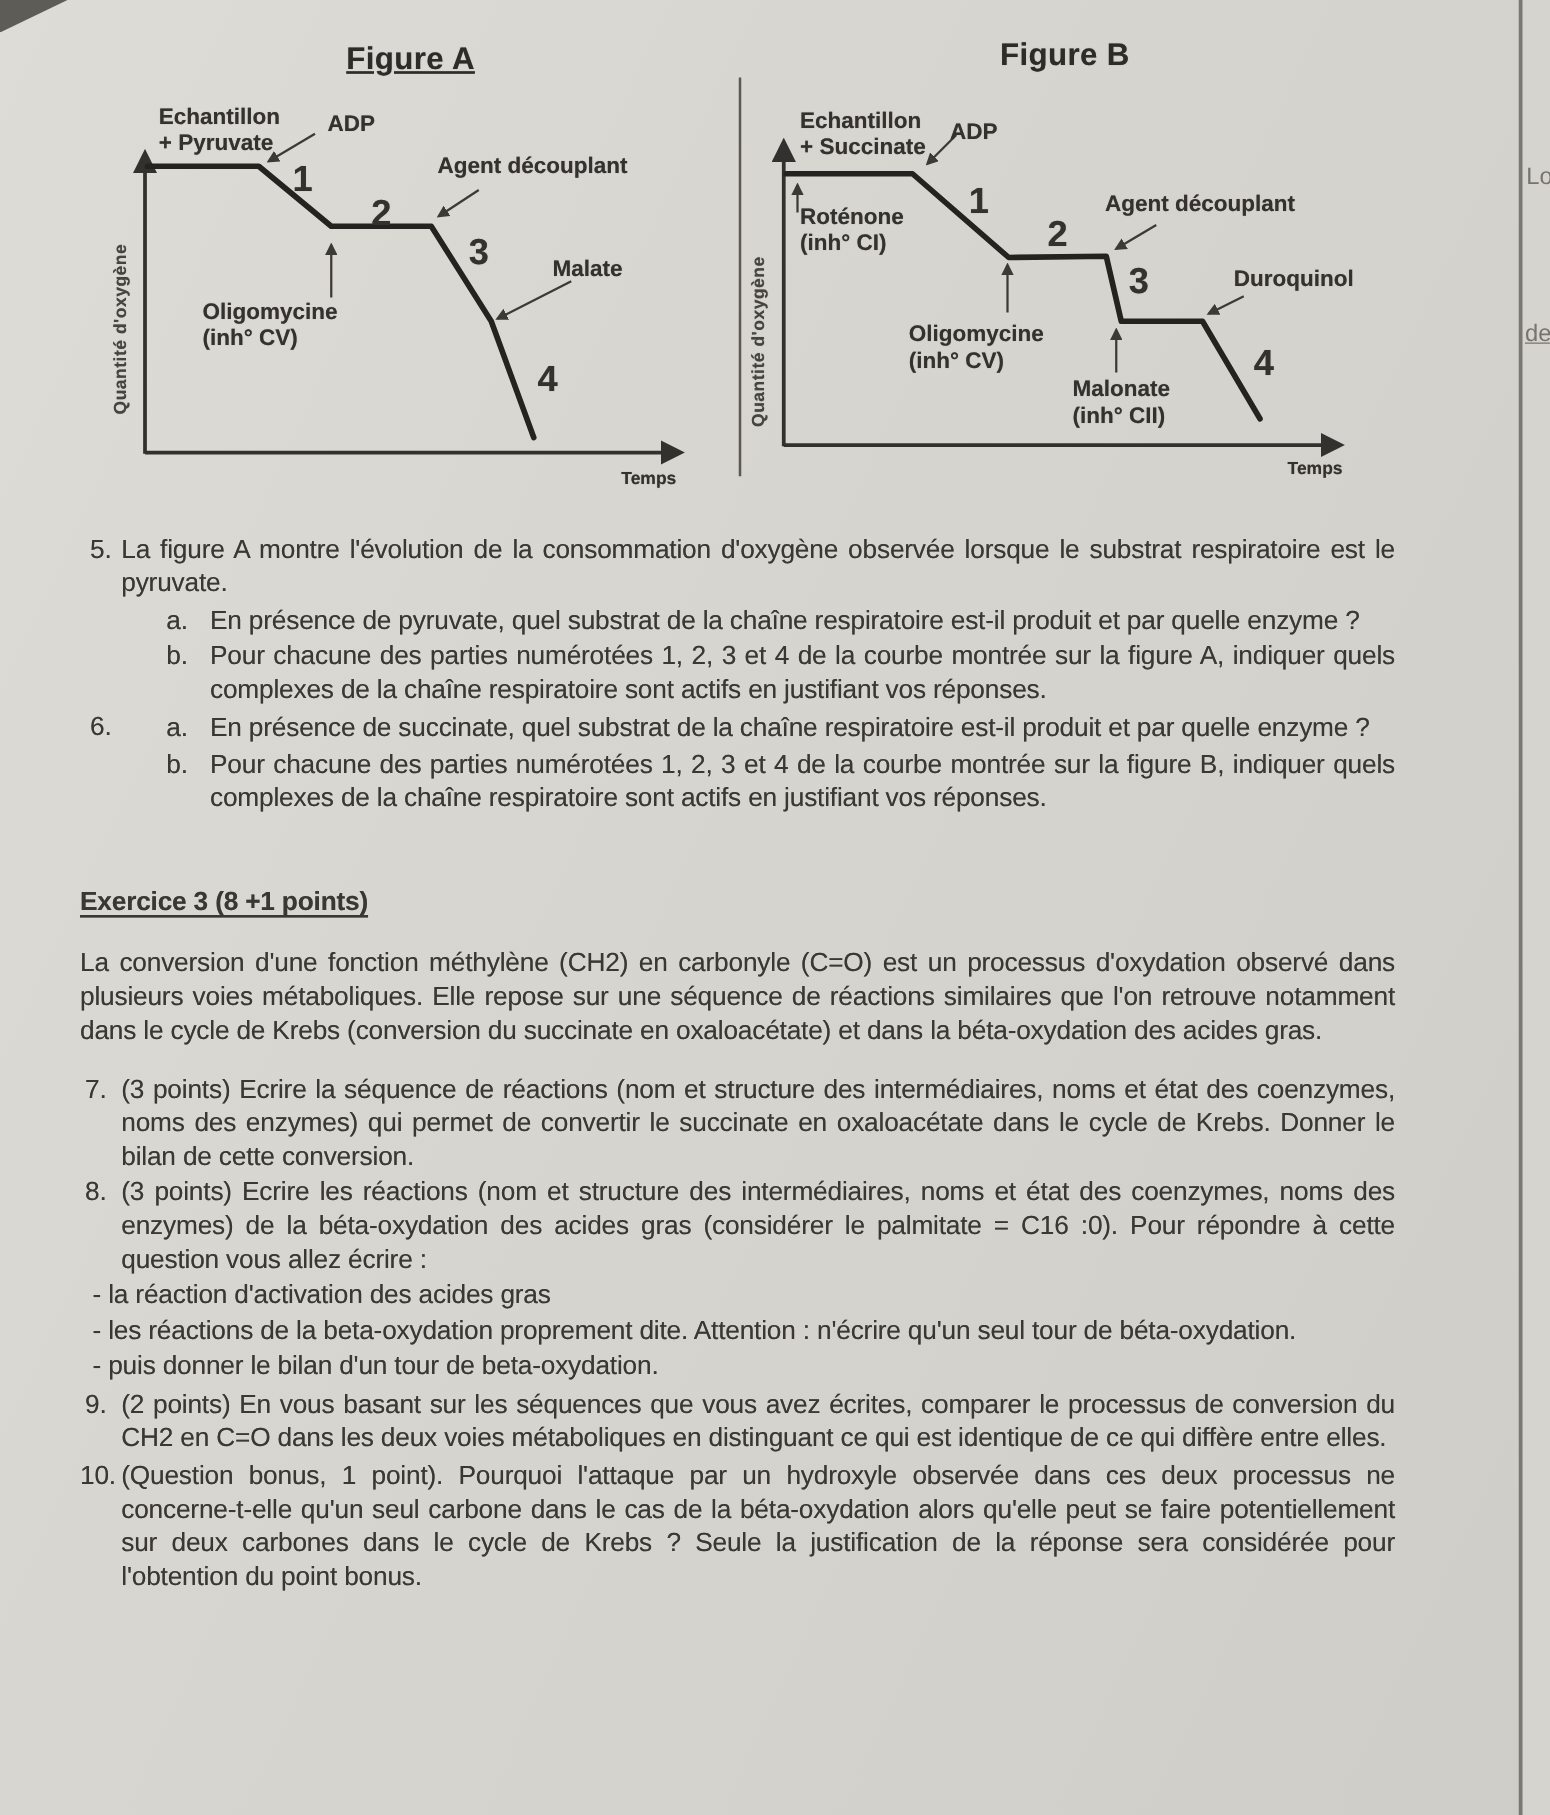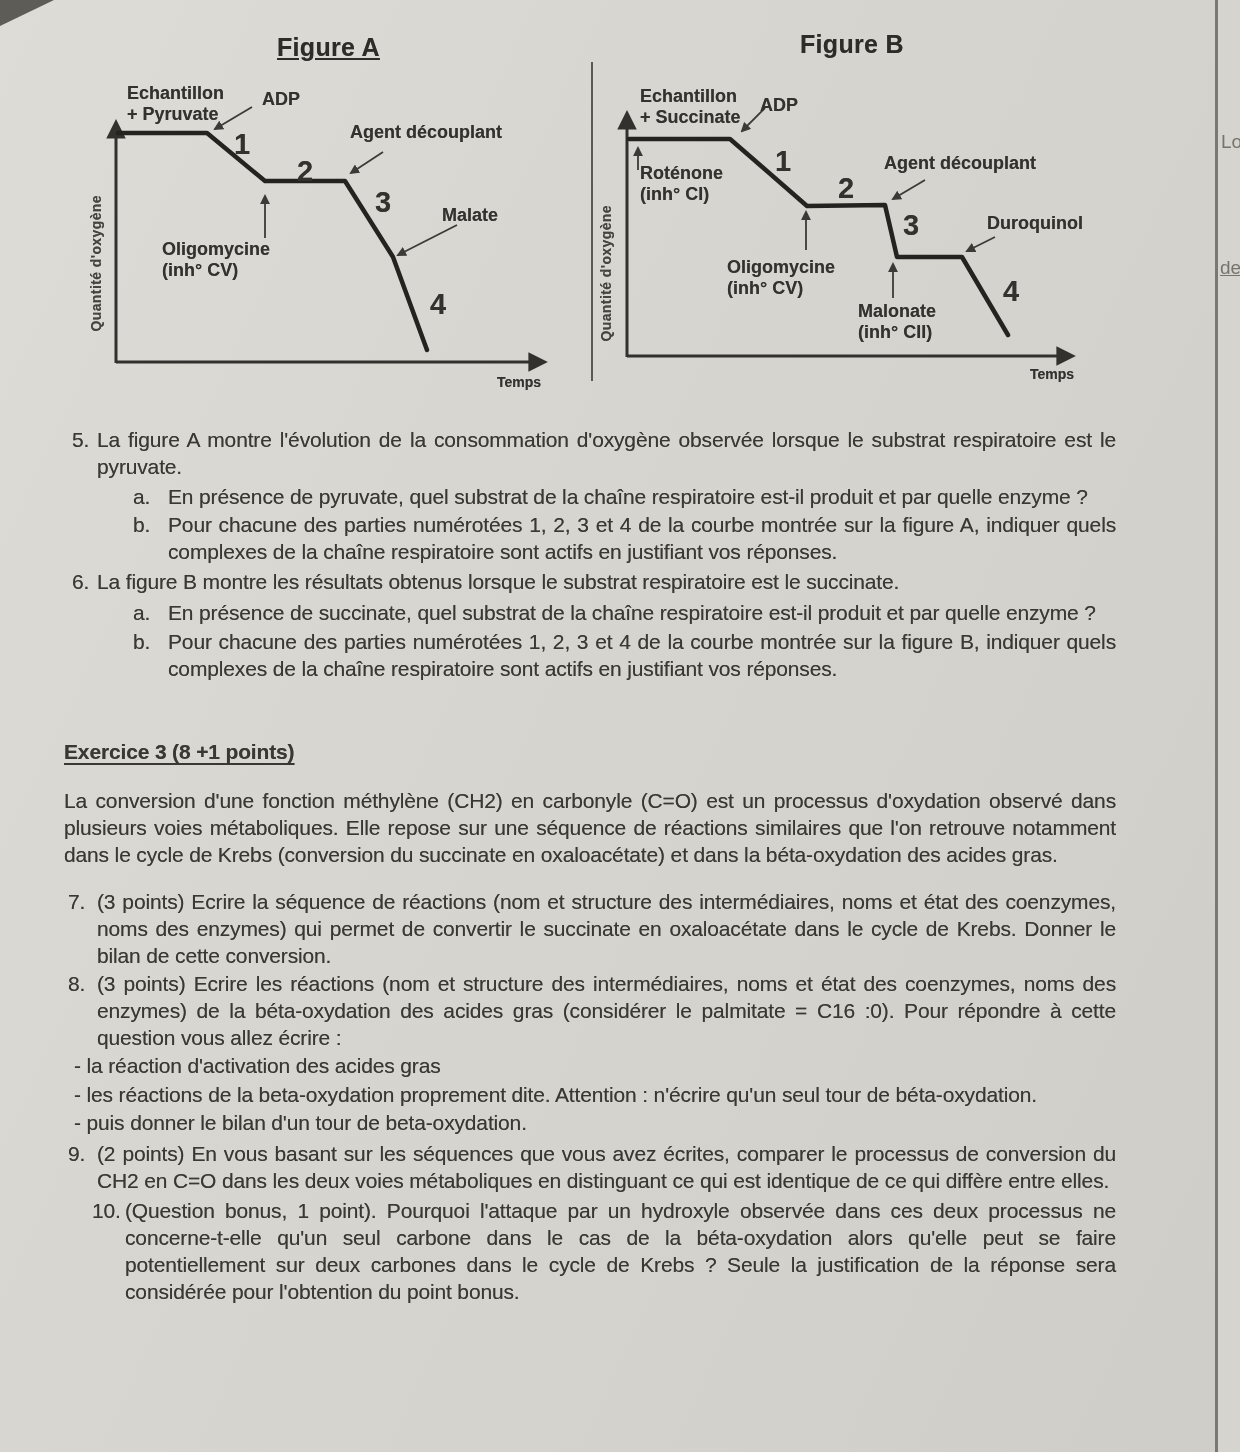--- a/index.html
+++ b/index.html
@@ -40,21 +40,21 @@
   .sub .qnum{position:absolute;left:69px;top:0;}
   .ex3q .qnum{left:4px;}
   .q10 .qnum{left:0;}
   .heading{font-weight:700;text-decoration:underline;text-underline-offset:4px;}
   .bullet{text-indent:10px;}
   .m-q5{margin-top:1px;}  .m-q5a{margin-top:3px;} .m-q5b{margin-top:1px;}
   .m-q6{margin-top:3px;}  .m-q6a{margin-top:4px;} .m-q6b{margin-top:2px;}
   .m-head{margin-top:56px;} .m-intro{margin-top:22px;}
   .m-q7{margin-top:20px;} .m-q8{margin-top:1px;}
   .m-b1{margin-top:1px;} .m-b2{margin-top:2px;} .m-b3{margin-top:1px;}
-  .m-q9{margin-top:4px;} .m-q10{margin-top:3px;margin-left:28px;}
+  .m-q9{margin-top:4px;} .m-q10{margin-top:3px;}
 </style>
 </head>
 <body>
 
 <div class="page">
 
   <div class="corner-wedge"></div>
   <div class="edge-sliver"></div>
   <div class="edge-line"></div>
   <span class="edge-frag" style="left:1221px;top:131px;">Lo</span>
@@ -147,21 +147,20 @@
       <span class="qnum">a.</span>
       <span>En présence de pyruvate, quel substrat de la chaîne respiratoire est-il produit et par quelle enzyme ?</span>
     </div>
     <div class="sub m-q5b">
       <span class="qnum">b.</span>
       <span>Pour chacune des parties numérotées 1, 2, 3 et 4 de la courbe montrée sur la figure A, indiquer quels complexes de la chaîne respiratoire sont actifs en justifiant vos réponses.</span>
     </div>
 
     <div class="q m-q6">
       <span class="qnum">6.</span>
-      <span>La figure B montre les résultats obtenus lorsque le substrat respiratoire est le succinate.</span>
     </div>
     <div class="sub m-q6a">
       <span class="qnum">a.</span>
       <span>En présence de succinate, quel substrat de la chaîne respiratoire est-il produit et par quelle enzyme ?</span>
     </div>
     <div class="sub m-q6b">
       <span class="qnum">b.</span>
       <span>Pour chacune des parties numérotées 1, 2, 3 et 4 de la courbe montrée sur la figure B, indiquer quels complexes de la chaîne respiratoire sont actifs en justifiant vos réponses.</span>
     </div>
 

